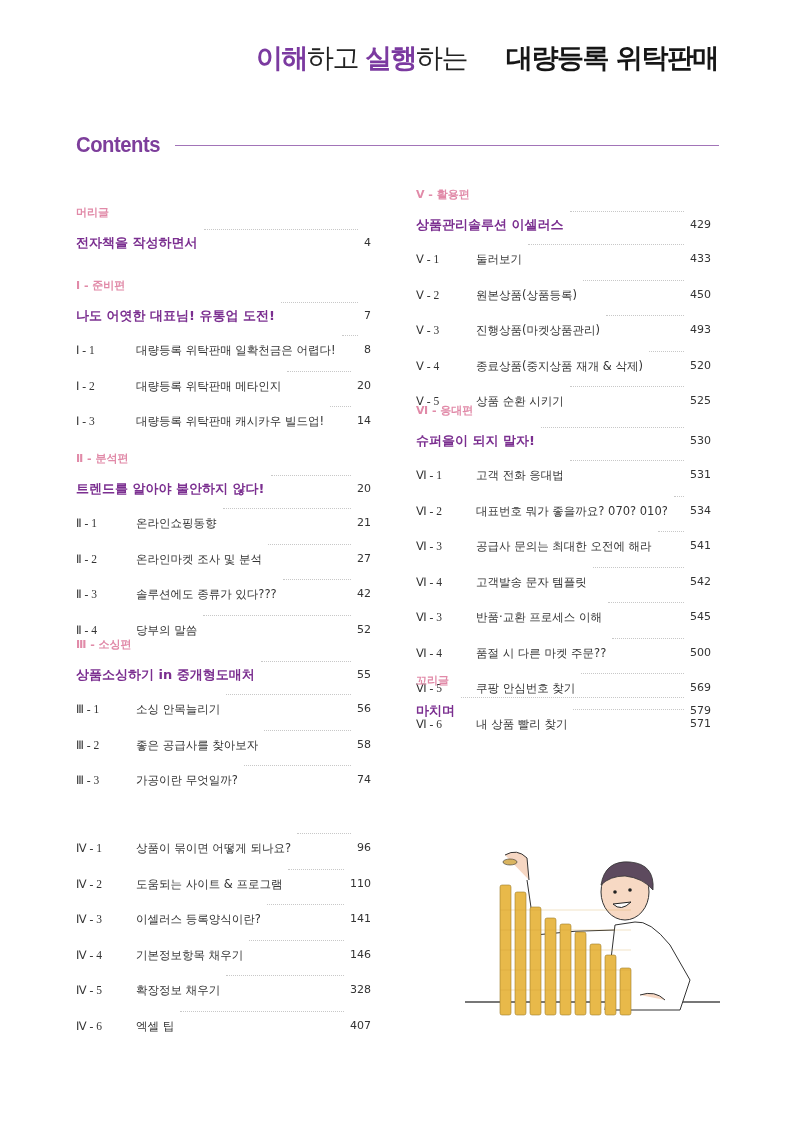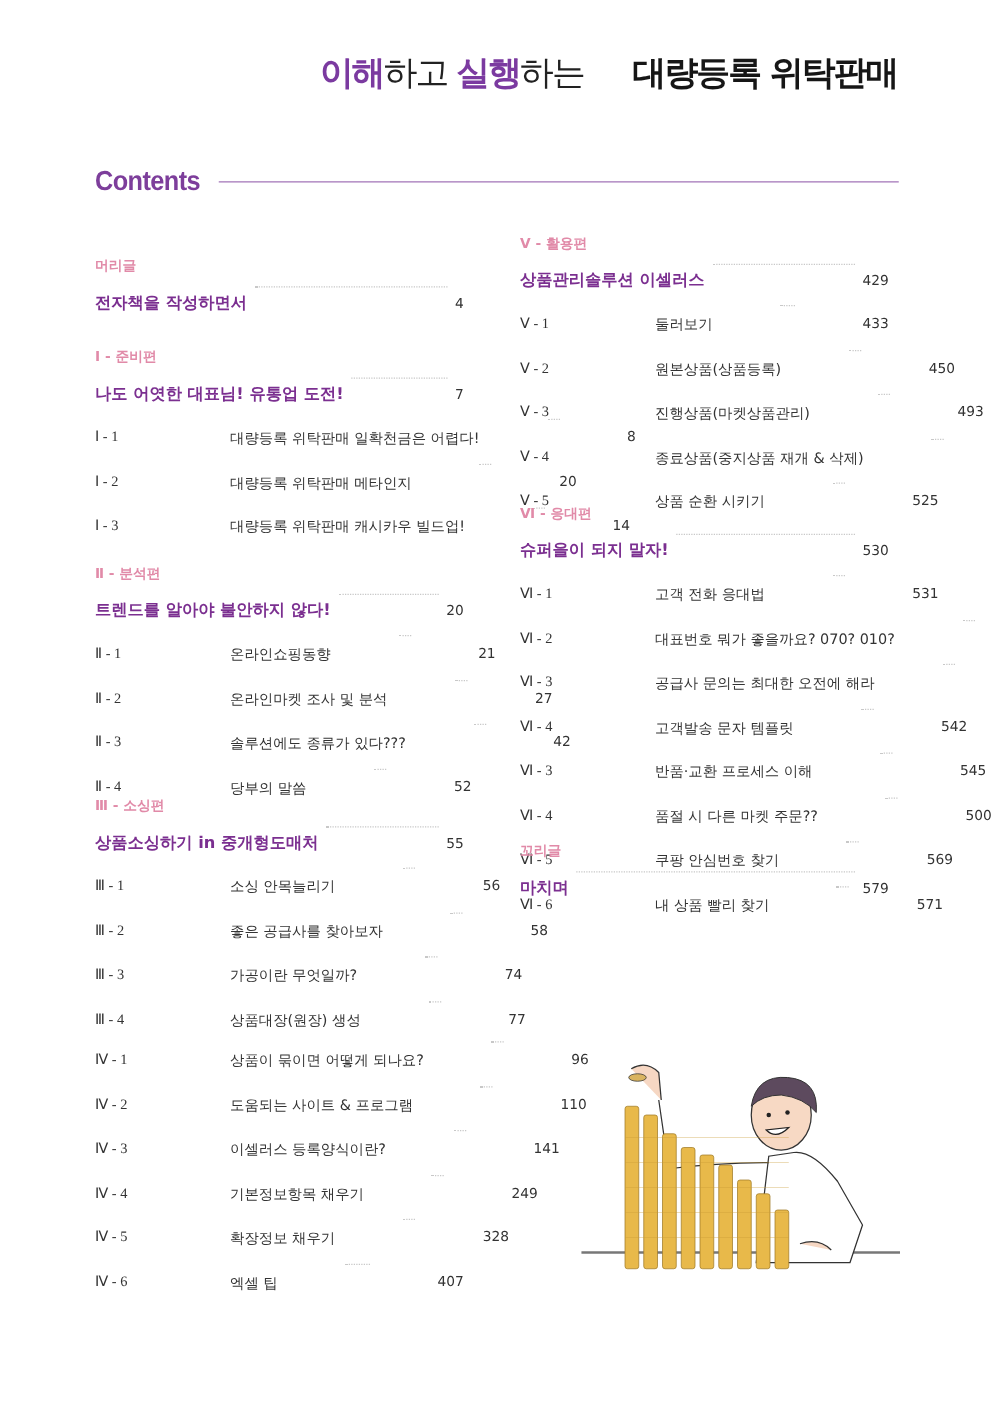--- a/index.html
+++ b/index.html
@@ -42,21 +42,21 @@
     .row {
       display: flex; align-items: flex-start; width: 295px; margin-top: 11px;
     }
     .row.chapter {
       height: 22px; line-height: 22px; margin-bottom: 6px;
     }
     .row.chapter .title {
       font-size: 13px; font-weight: bold; color: #7b2f90; white-space: nowrap;
     }
     .row.section {
-      height: 24.5px; line-height: 24.5px; gap: 48px;
+      height: 24.5px; line-height: 24.5px;
     }
     .row .num {
       font-size: 11.5px; color: #333; width: 60px; white-space: nowrap;
       font-family: "Liberation Serif", serif; flex-shrink: 0;
     }
     .row.section .title {
       font-size: 11.5px; color: #333; white-space: nowrap;
     }
     .row .dots {
       flex: 1; border-bottom: 1px dotted #c8c8c8; margin: 0 6px;
@@ -167,26 +167,20 @@
         <span class="title">좋은 공급사를 찾아보자</span>
         <span class="dots"></span>
         <span class="page">58</span>
       </div>
       <div class="row section">
         <span class="num">Ⅲ - 3</span>
         <span class="title">가공이란 무엇일까?</span>
         <span class="dots"></span>
         <span class="page">74</span>
       </div>
-      <div class="row section">
-        <span class="num">Ⅲ - 4</span>
-        <span class="title">상품대장(원장) 생성</span>
-        <span class="dots"></span>
-        <span class="page">77</span>
-      </div>
     </div>
     <div class="part" style="top: 825px;">
       <div class="row section">
         <span class="num">Ⅳ - 1</span>
         <span class="title">상품이 묶이면 어떻게 되나요?</span>
         <span class="dots"></span>
         <span class="page">96</span>
       </div>
       <div class="row section">
         <span class="num">Ⅳ - 2</span>
@@ -197,21 +191,21 @@
       <div class="row section">
         <span class="num">Ⅳ - 3</span>
         <span class="title">이셀러스 등록양식이란?</span>
         <span class="dots"></span>
         <span class="page">141</span>
       </div>
       <div class="row section">
         <span class="num">Ⅳ - 4</span>
         <span class="title">기본정보항목 채우기</span>
         <span class="dots"></span>
-        <span class="page">249</span>
+        <span class="page">146</span>
       </div>
       <div class="row section">
         <span class="num">Ⅳ - 5</span>
         <span class="title">확장정보 채우기</span>
         <span class="dots"></span>
         <span class="page">328</span>
       </div>
       <div class="row section">
         <span class="num">Ⅳ - 6</span>
         <span class="title">엑셀 팁</span>

